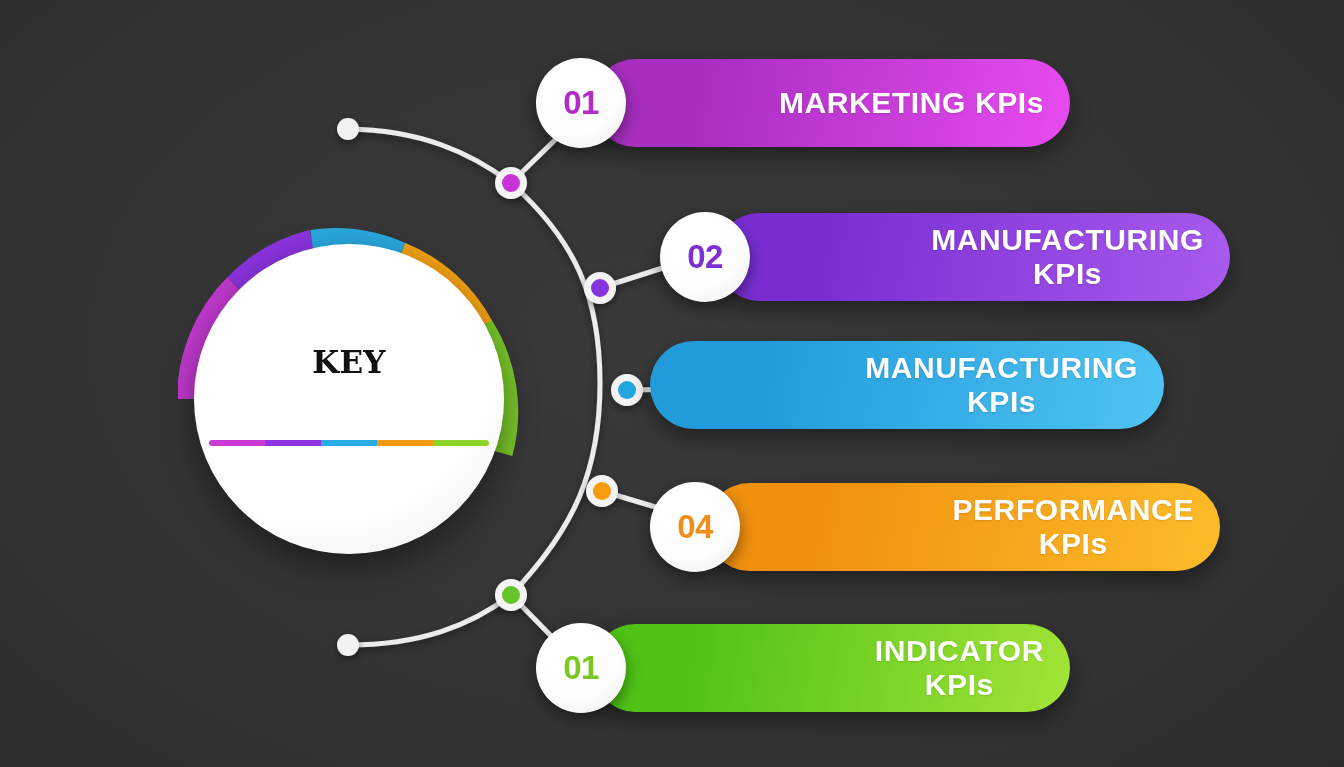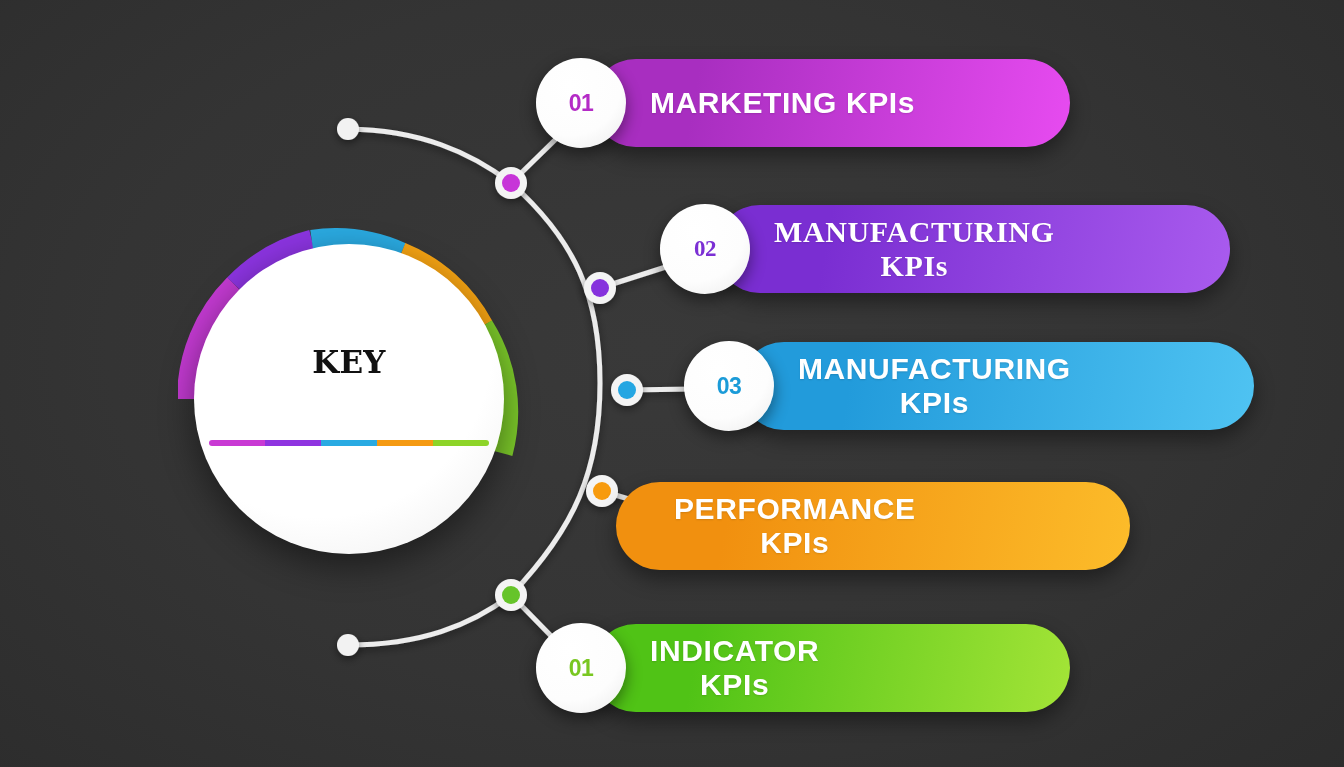--- a/index.html
+++ b/index.html
@@ -50,44 +50,44 @@
 
   
   .row { position:absolute; display:flex; align-items:center; }
 
   .badge {
     position:relative; z-index:4;
     width:90px; height:90px; border-radius:50%; flex:0 0 90px;
     background:radial-gradient(circle at 38% 30%, #ffffff 0%, #fdfdfd 60%, #f0f0f0 88%, #e4e4e4 100%);
     box-shadow:0 6px 16px rgba(0,0,0,0.45);
     display:flex; align-items:center; justify-content:center;
-    font-weight:bold; font-size:23px; letter-spacing:-0.5px;
+    font-weight:bold; font-size:33px; letter-spacing:-0.5px;
   }
 
   .card {
     position:relative; z-index:2;
     margin-left:-34px;
     border-radius:44px;
     min-height:88px;
-    display:flex; align-items:center; justify-content:flex-start;
+    display:flex; align-items:center; justify-content:flex-end;
     padding:10px 26px 10px 58px;
     box-shadow:0 9px 20px rgba(0,0,0,0.40);
   }
   .card-label {
     color:#fff; font-weight:bold;
     font-size:30px; line-height:1.14;
     letter-spacing:0.6px; text-align:center;
     text-shadow:0 1px 2px rgba(0,0,0,0.13);
     white-space:pre-line;
   }
 
   
   #row-1 { left:536px;  top:58px;  }
   #row-1 .card { width:478px; }
-  #row-2 { left:660px;  top:204px;font-family:Liberation Serif, serif; }
+  #row-2 { left:660px;  top:212px; }
   #row-2 .card { width:514px; }
   #row-3 { left:684px;  top:341px; }
   #row-3 .card { width:514px; }
   #row-4 { left:650px;  top:482px; }
   #row-4 .card { width:514px; }
   #row-5 { left:536px;  top:623px; }
   #row-5 .card { width:478px; }
 </style>
 </head>
 <body>
@@ -176,30 +176,30 @@
     <div class="badge" style="color: rgb(123, 47, 212);">
         <span>02</span>
       </div>
     <div class="card" style="background: linear-gradient(100deg, rgb(122, 46, 210) 0%, rgb(122, 46, 210) 22%, rgb(169, 91, 238) 100%);">
         <span class="card-label">MANUFACTURING
 KPIs</span>
       </div>
   </div>
 
   <div class="row" id="row-3">
-    <div class="badge" style="color: rgb(27, 155, 216);">
-        <span>03</span>
-      </div>
     <div class="card" style="background: linear-gradient(100deg, rgb(34, 155, 219) 0%, rgb(34, 155, 219) 22%, rgb(79, 195, 242) 100%);">
         <span class="card-label">MANUFACTURING
 KPIs</span>
       </div>
   </div>
 
   <div class="row" id="row-4">
+    <div class="badge" style="color: rgb(239, 143, 25);">
+        <span>04</span>
+      </div>
     <div class="card" style="background: linear-gradient(100deg, rgb(241, 144, 15) 0%, rgb(241, 144, 15) 22%, rgb(252, 188, 42) 100%);">
         <span class="card-label">PERFORMANCE
 KPIs</span>
       </div>
   </div>
 
   <div class="row" id="row-5">
     <div class="badge" style="color: rgb(121, 199, 33);">
         <span>01</span>
       </div>

